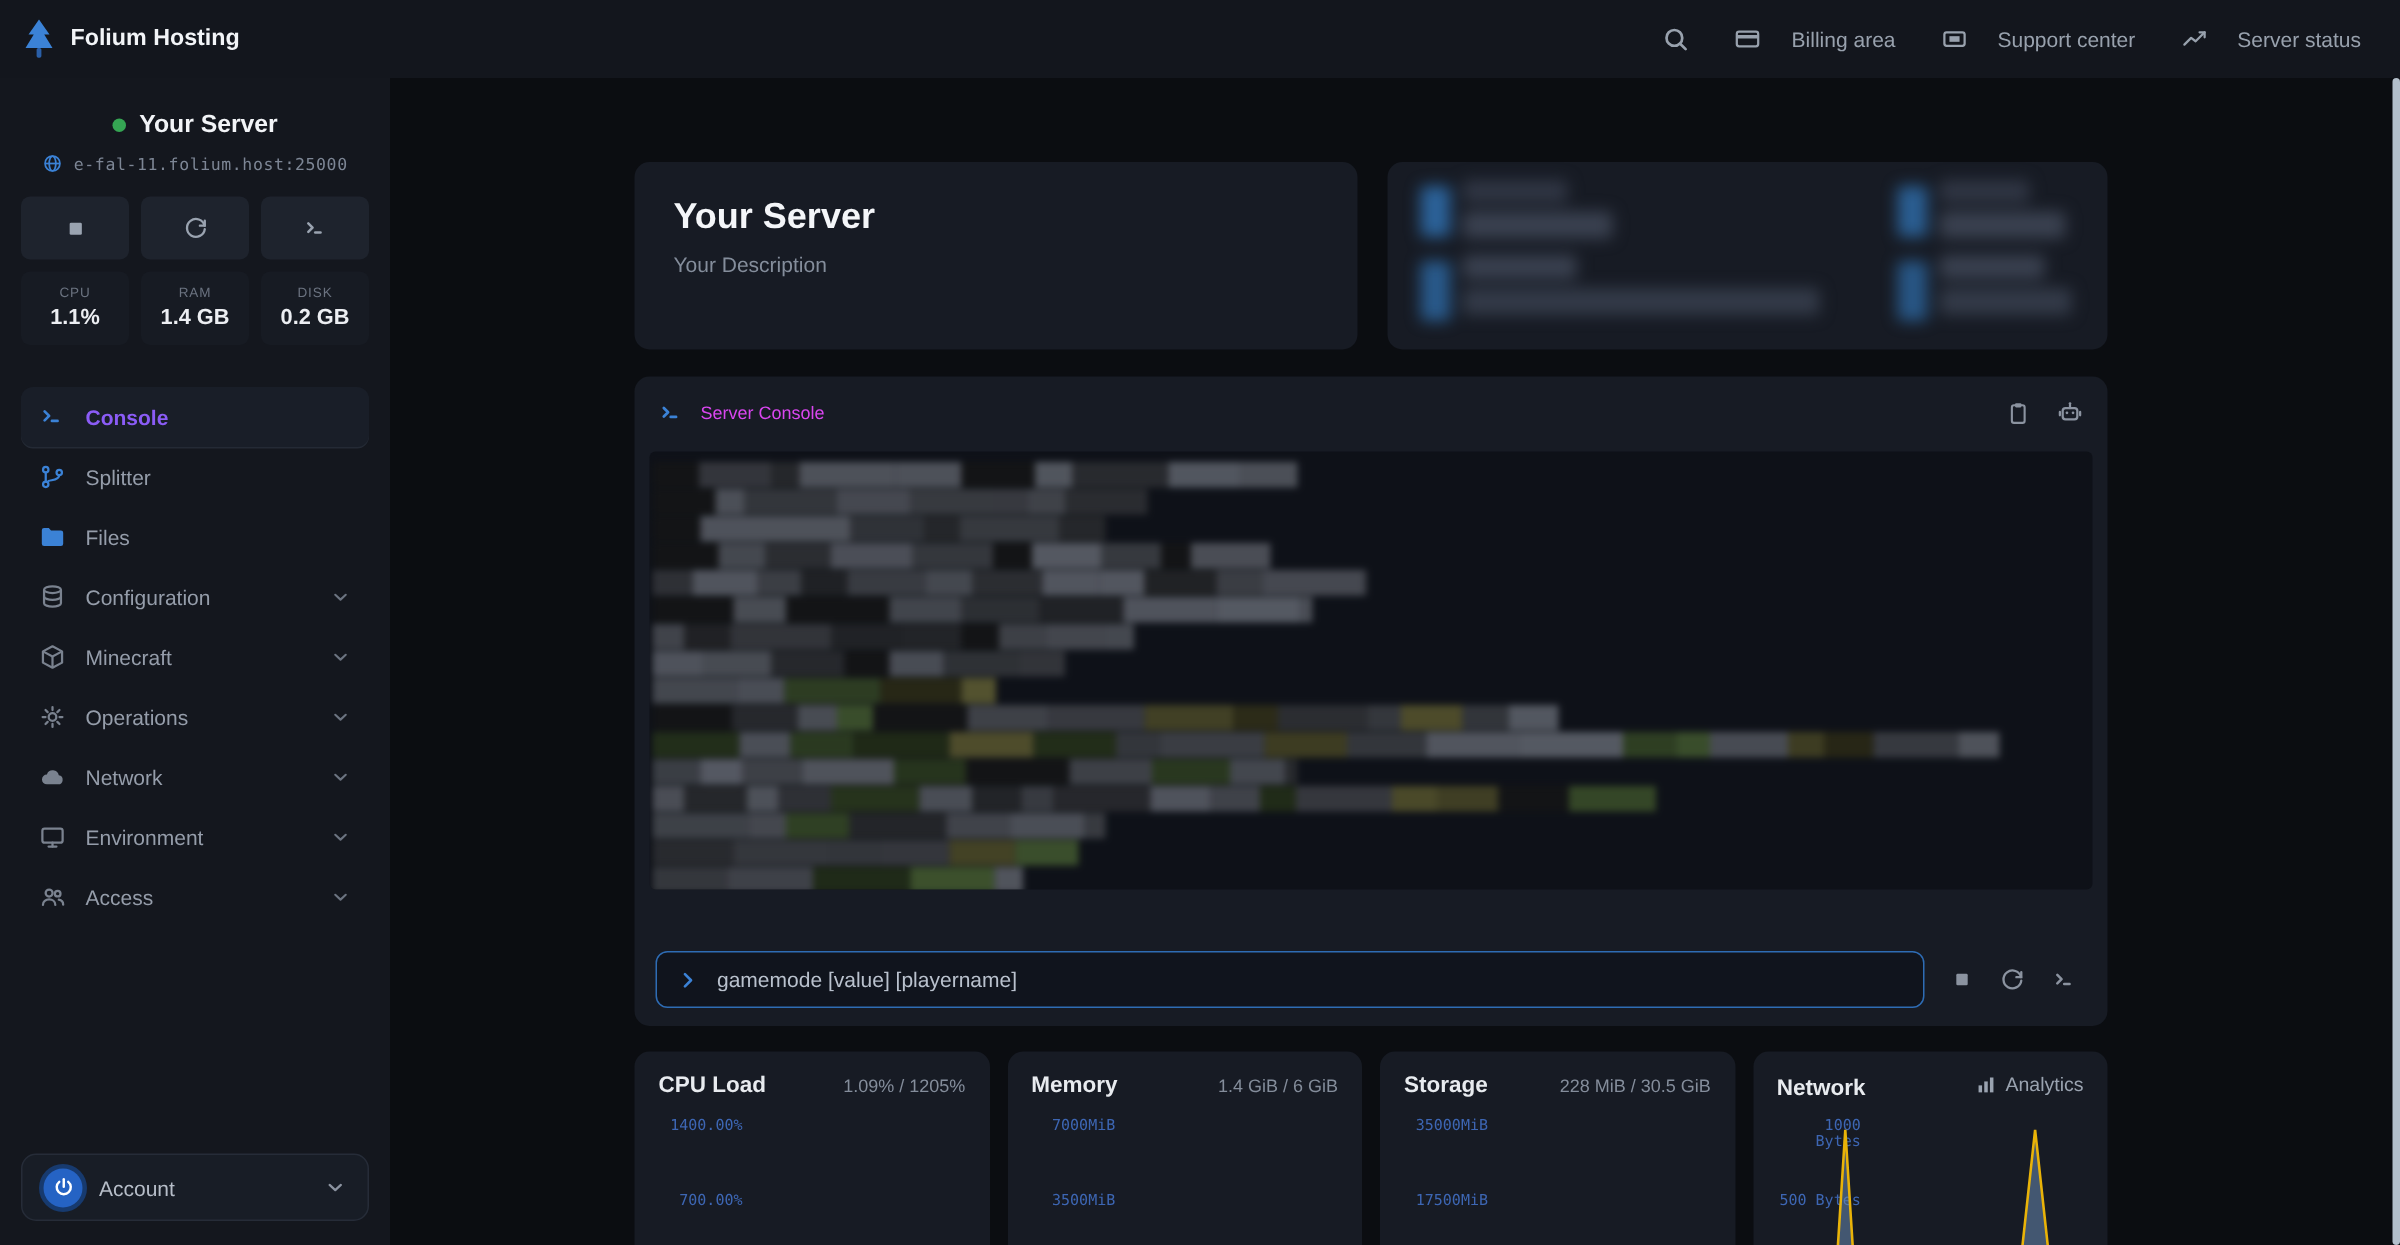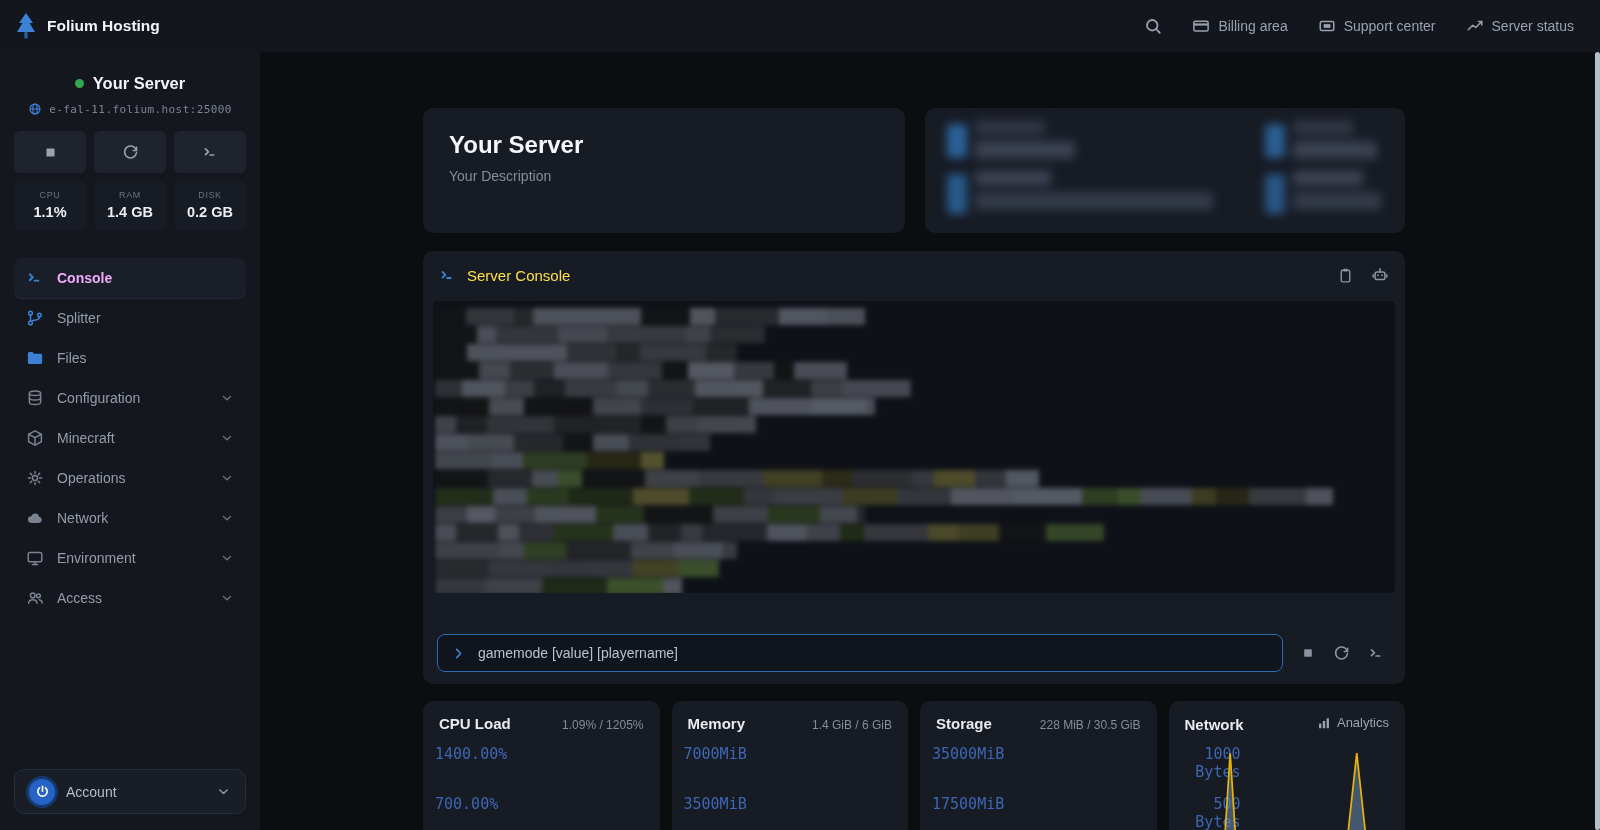--- a/index.html
+++ b/index.html
@@ -4,21 +4,21 @@
 <style>
   * { margin:0; padding:0; box-sizing:border-box; }
   html,body { width:1600px; height:830px; overflow:hidden; background:#0b0d11;
     font-family:"Liberation Sans",sans-serif; position:relative; }
 
   
   .topbar { position:absolute; top:0; left:0; width:1600px; height:52px; background:#13161d;
     display:flex; align-items:center; justify-content:space-between; padding:0 26px 0 14px; z-index:5; }
   .brand { display:flex; align-items:center; gap:9px; color:#f2f4f7; font-weight:700; font-size:15.5px; }
   .topnav { display:flex; align-items:center; gap:30px; color:#98a1ad; font-size:14px; }
-  .topnav-item { display:flex; gap:8px; align-items:center; cursor:pointer; }
+  .topnav-item { display:flex; gap:20px; align-items:center; cursor:pointer; }
   .icon { display:inline-flex; align-items:center; justify-content:center; }
 
   
   .scrollbar { position:absolute; right:0; top:52px; width:5px; height:778px; background:#b3bfcb; border-radius:3px; z-index:9; }
 
   
   .sidebar { position:absolute; top:52px; left:0; width:260px; height:778px; background:#14171e;
     display:flex; flex-direction:column; padding:14px 14px 16px; }
   .server-title { display:flex; justify-content:center; align-items:center; gap:9px; color:#f2f4f7;
     font-size:16.5px; font-weight:700; margin-top:8px; }
@@ -28,21 +28,21 @@
   .power-row { display:flex; gap:8px; margin-top:15px; }
   .power-btn { flex:1; height:42px; background:#1e232d; border-radius:6px; display:flex; align-items:center;
     justify-content:center; color:#9aa3b0; cursor:pointer; }
   .stats-row { display:flex; gap:8px; margin-top:8px; }
   .stat-cell { flex:1; background:#171b23; border-radius:6px; padding:9px 0 10px; text-align:center; }
   .stat-label { font-size:9px; color:#6b7380; letter-spacing:.6px; }
   .stat-value { font-size:14.5px; color:#eceef2; font-weight:700; margin-top:4px; }
   .nav { margin-top:28px; display:flex; flex-direction:column; }
   .nav-item { height:40px; display:flex; align-items:center; gap:13px; padding:0 12px; border-radius:8px;
     color:#959daa; font-size:14px; cursor:pointer; }
-  .nav-item.active { background:#191e28; color:#f0abfc; font-weight:600; box-shadow:0 1px 0 #242a35; }
+  .nav-item.active { background:#191e28; color:#8b5cf6; font-weight:600; box-shadow:0 1px 0 #242a35; }
   .nav-item .chev { margin-left:auto; color:#6b7380; }
   .nav-icon { width:18px; display:flex; justify-content:center; }
   .nav-icon.blue { color:#3b82d6; }
   .nav-icon.gray { color:#7a828f; }
   .sidebar-spacer { flex:1; }
   .account-btn { height:45px; border:1px solid #262c38; background:#181d26; border-radius:10px;
     display:flex; align-items:center; gap:11px; padding:0 14px; color:#b6bdc8; font-size:14px; cursor:pointer; }
   .account-avatar { width:26px; height:26px; border-radius:50%; background:#2563c4;
     display:flex; align-items:center; justify-content:center; box-shadow:0 0 0 3px #173a6e; }
   .account-btn .chev { margin-left:auto; color:#8b93a0; }
@@ -54,21 +54,21 @@
   .row1 { display:flex; gap:20px; }
   .server-card { width:482px; height:125px; padding:23px 26px; }
   .server-card h1 { color:#f4f6f9; font-size:24px; font-weight:700; }
   .server-card p { color:#848d9b; font-size:14px; margin-top:9px; }
   .info-card { width:480px; height:125px; position:relative; overflow:hidden; }
   .blurwrap { position:absolute; inset:0; filter:blur(5px); }
   .blurwrap div { position:absolute; border-radius:3px; }
 
   .console-card { margin-top:18px; height:433px; position:relative; }
   .console-head { height:48px; display:flex; align-items:center; padding:0 16px; gap:11px; }
-  .console-title { color:#fde047; font-size:15px; }
+  .console-title { color:#d946ef; font-size:12px; }
   .console-head-icons { margin-left:auto; display:flex; gap:17px; color:#8b93a0; }
   .console-screen { margin:2px 10px 0; height:292px; background:#0e1118; border-radius:4px;
     overflow:hidden; padding:7px 0 0 2px; }
   .mosaic { filter:blur(2.5px) saturate(.9); }
   .mosaic-row { height:17px; margin-bottom:1px; display:flex; }
   .mosaic-row span { height:100%; }
   .console-input-row { position:absolute; left:14px; right:20px; bottom:12px; display:flex; align-items:center; gap:18px; }
   .cmd-box { flex:1; height:38px; border:1.5px solid #2e6cb4; background:#10141d; border-radius:8px;
     display:flex; align-items:center; gap:12px; padding:0 13px; }
   .cmd-box input { flex:1; background:transparent; border:none; outline:none; color:#b9c1cd;
@@ -76,21 +76,21 @@
   .cmd-icons { display:flex; gap:18px; color:#8b93a0; align-items:center; }
   .cmd-icons .icon { cursor:pointer; }
 
   .row3 { display:flex; gap:12px; margin-top:17px; }
   .mini-card { flex:1; height:170px; padding:14px 16px; position:relative; overflow:hidden; }
   .mini-head { display:flex; justify-content:space-between; align-items:baseline;gap:44px; }
   .mini-title { color:#e8ebef; font-size:15px; font-weight:600; }
   .mini-value { color:#848d9b; font-size:12px; }
   .analytics-link { display:flex; align-items:center; gap:6px; color:#9aa3b0; font-size:13px; cursor:pointer; }
   .tick { position:absolute; left:12px; width:60px; text-align:right;
-    font-family:"DejaVu Sans Mono",monospace; font-size:15px; color:#3d66b3; }
+    font-family:"DejaVu Sans Mono",monospace; font-size:10px; color:#3d66b3; }
   .tick.t1 { top:44px; } .tick.t2 { top:94px; }
   .net-svg { position:absolute; left:14px; right:8px; top:46px; height:124px; width:calc(100% - 22px); }
 </style>
 </head>
 <body>
 
 <header class="topbar">
   <div class="brand">
     <span class="icon">
       <svg width="24" height="28" viewBox="0 0 24 28">

